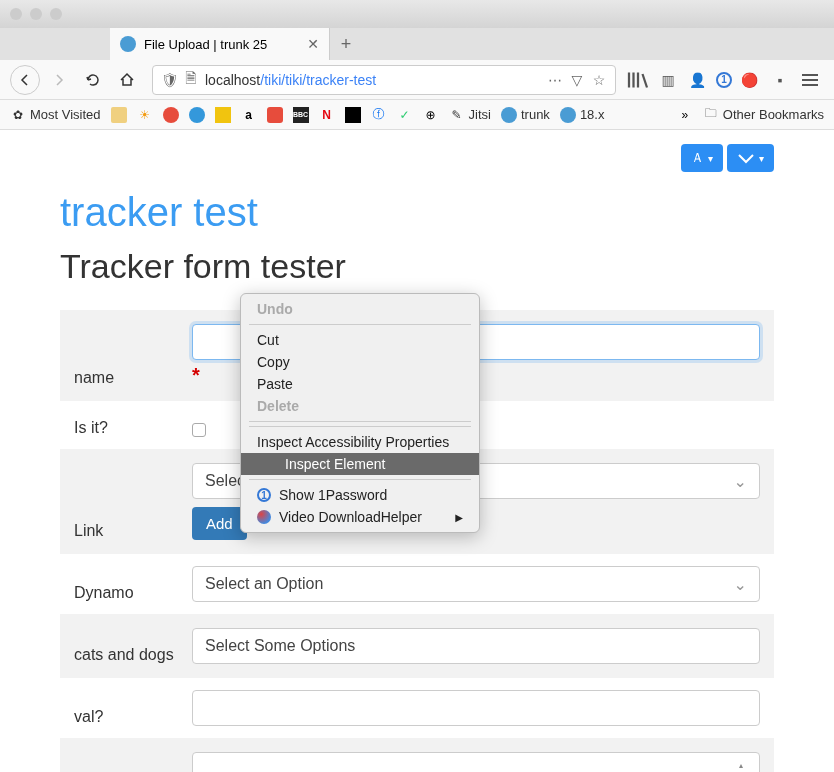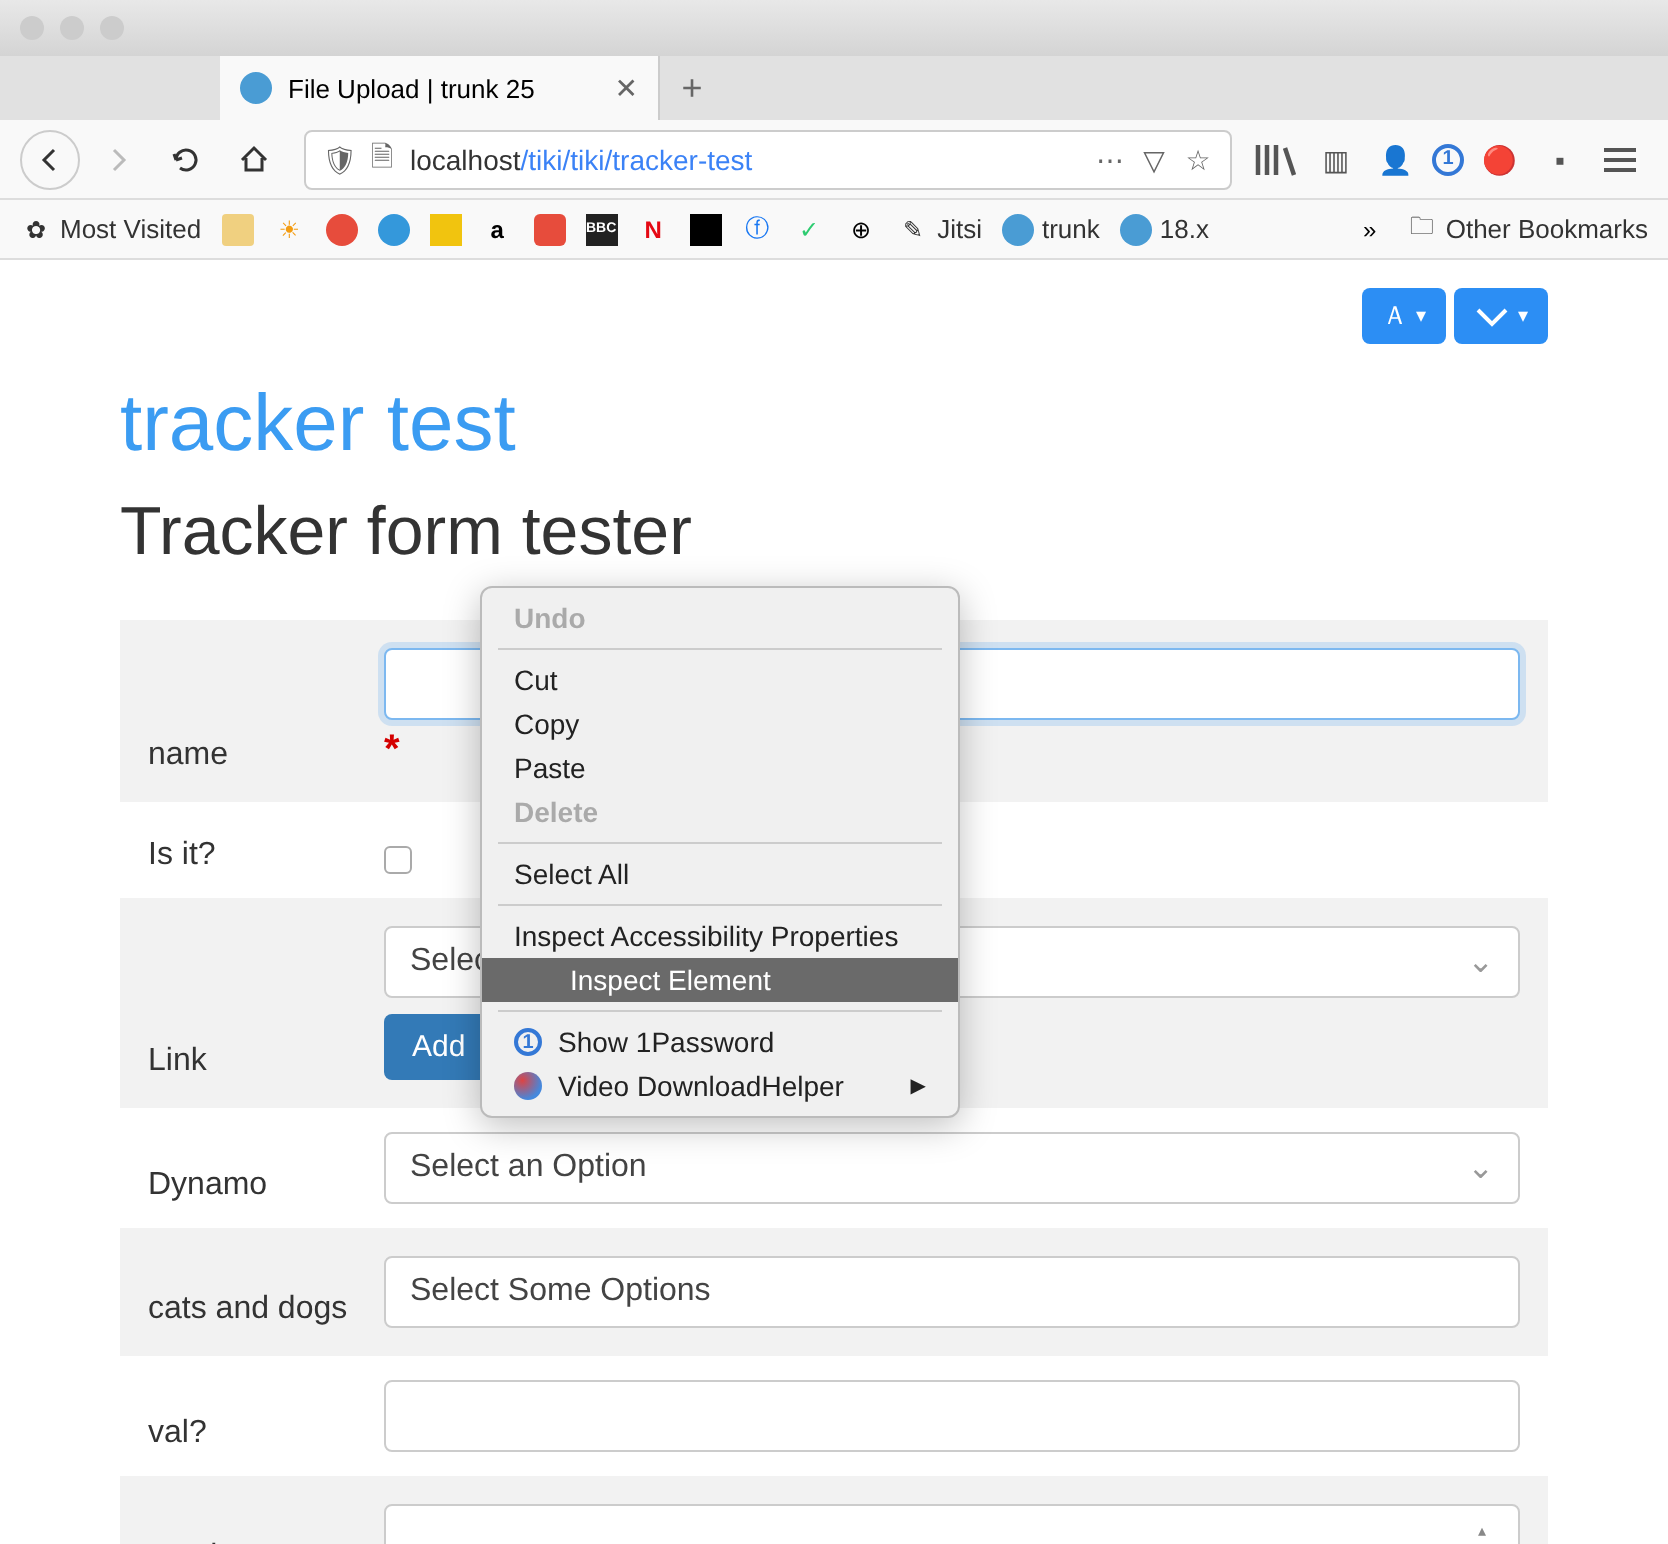--- a/index.html
+++ b/index.html
@@ -261,21 +261,20 @@
 </div>
 
 <div class="context-menu">
   <div class="ctx-item disabled">Undo</div>
   <div class="ctx-sep"></div>
   <div class="ctx-item">Cut</div>
   <div class="ctx-item">Copy</div>
   <div class="ctx-item">Paste</div>
   <div class="ctx-item disabled">Delete</div>
   <div class="ctx-sep"></div>
-  <div class="ctx-item">Select All</div>
   <div class="ctx-sep"></div>
   <div class="ctx-item">Inspect Accessibility Properties</div>
   <div class="ctx-item highlighted">Inspect Element</div>
   <div class="ctx-sep"></div>
   <div class="ctx-item">
     <span class="ctx-icon onep">1</span>
     <span>Show 1Password</span>
   </div>
   <div class="ctx-item">
     <span class="ctx-icon vdh"></span>

